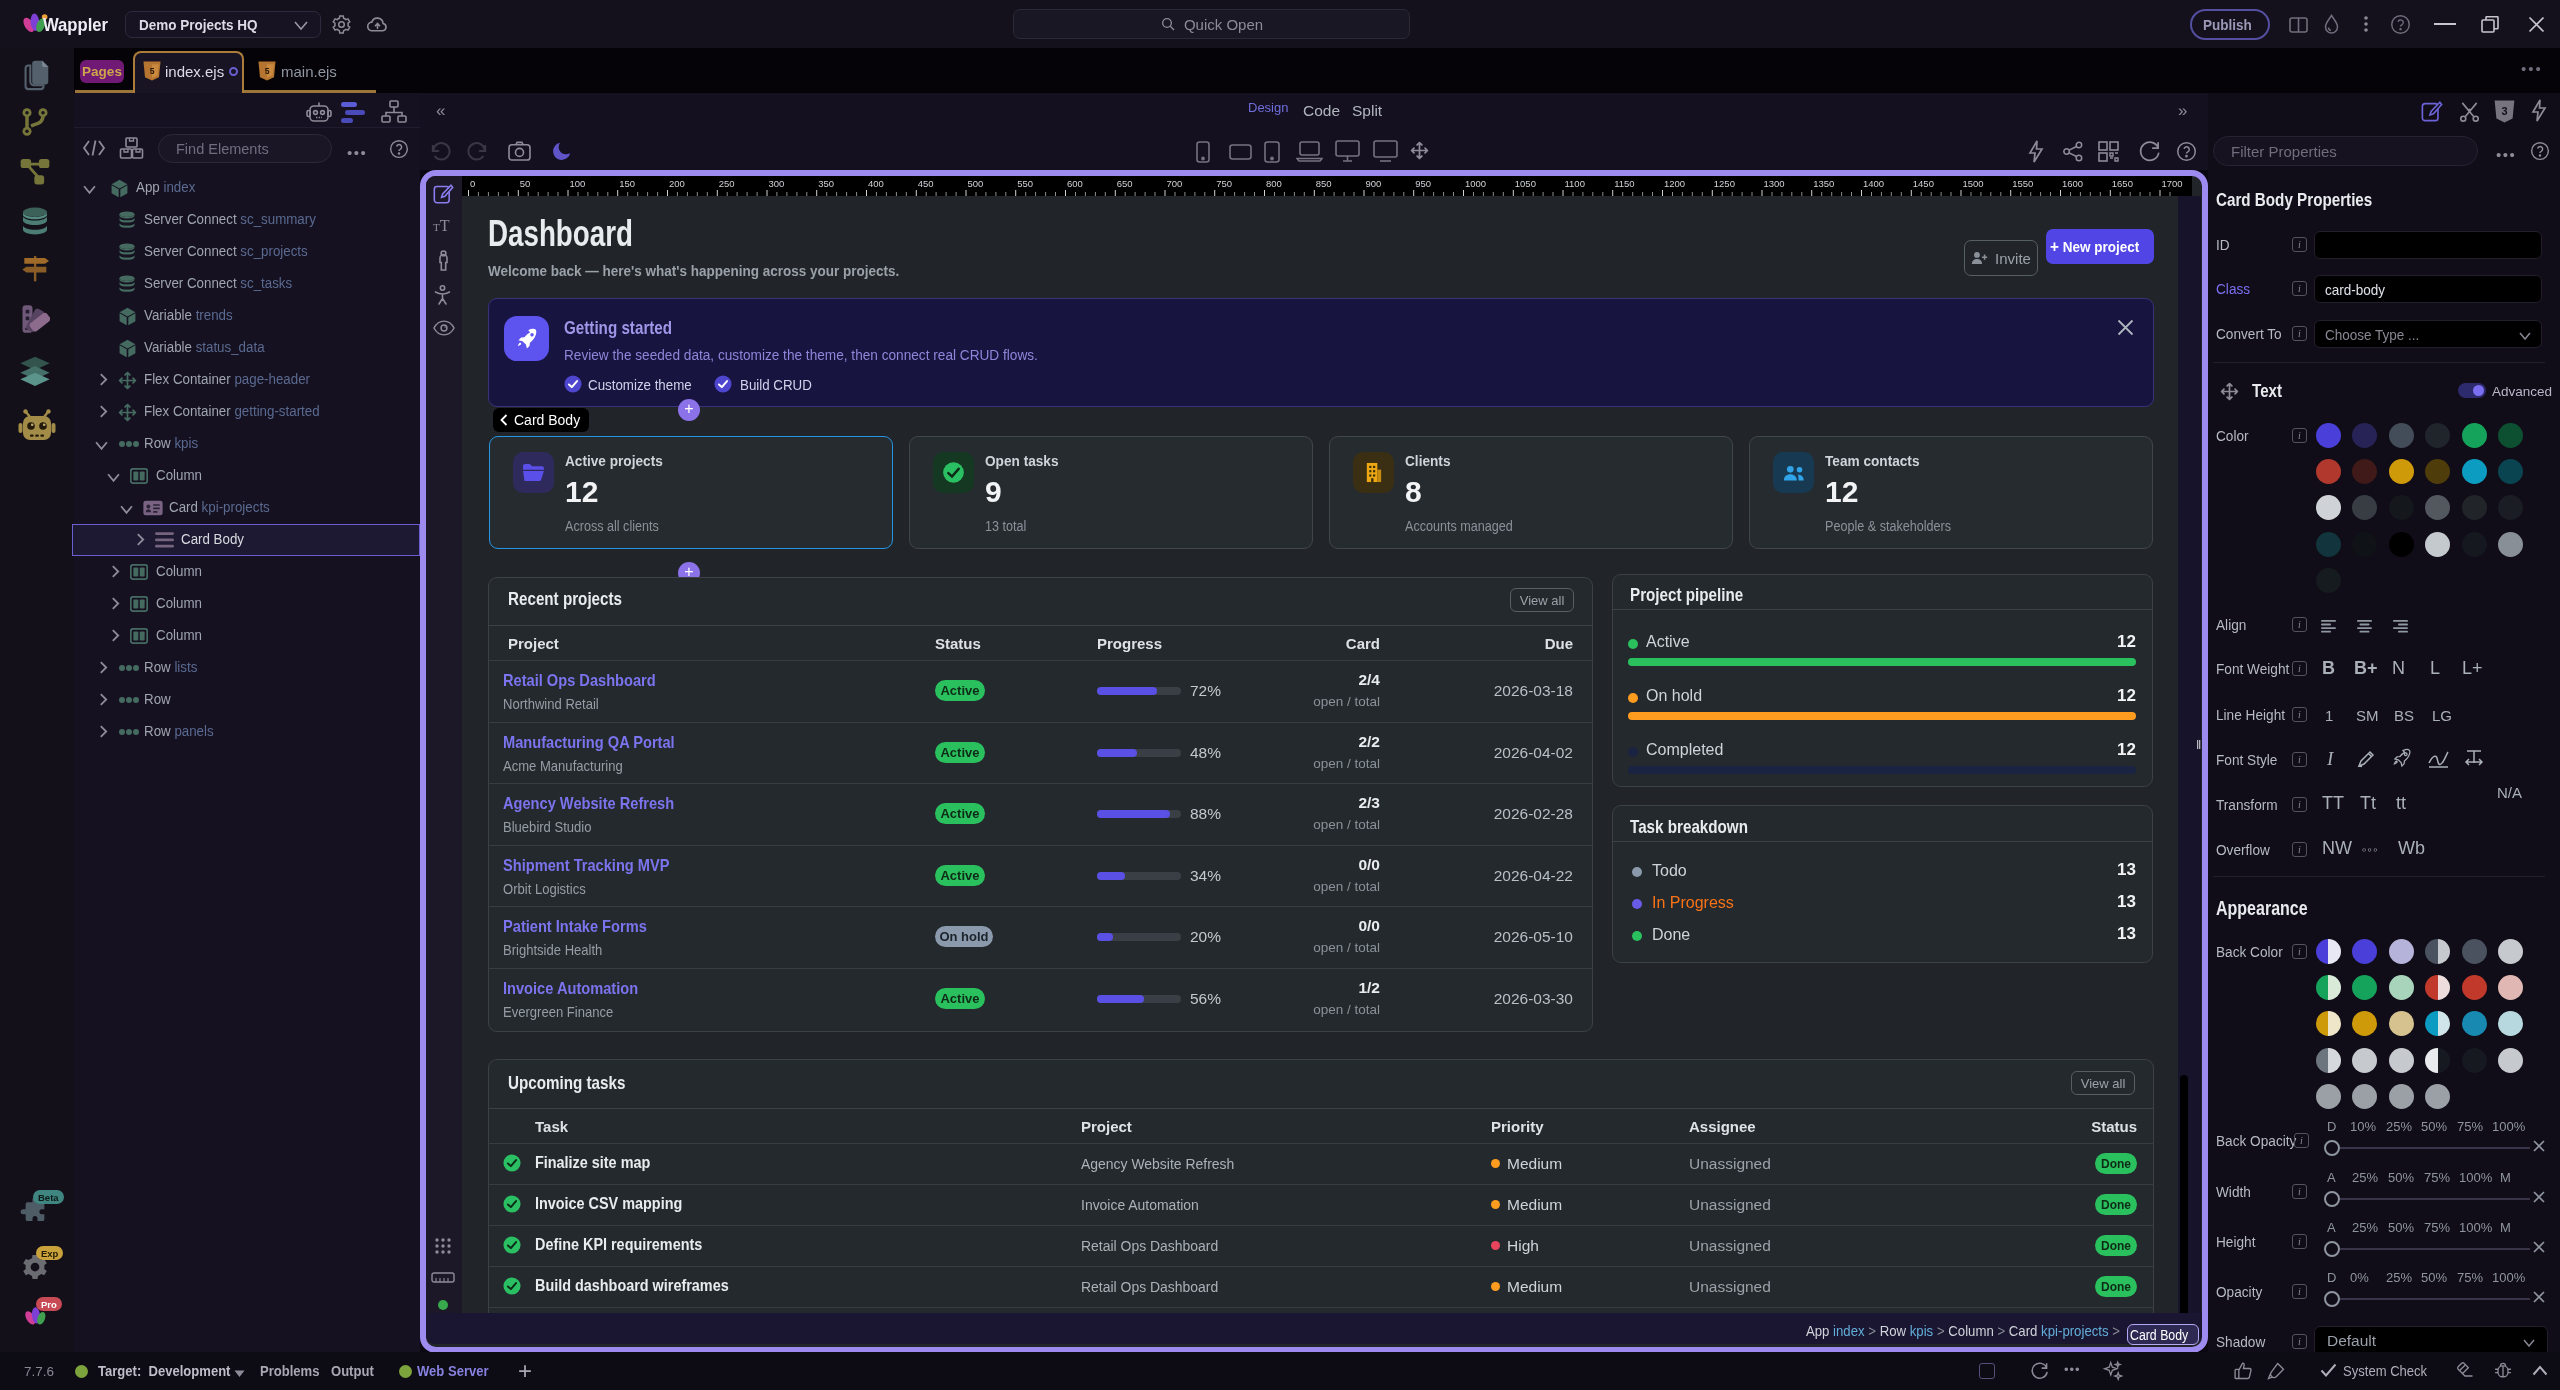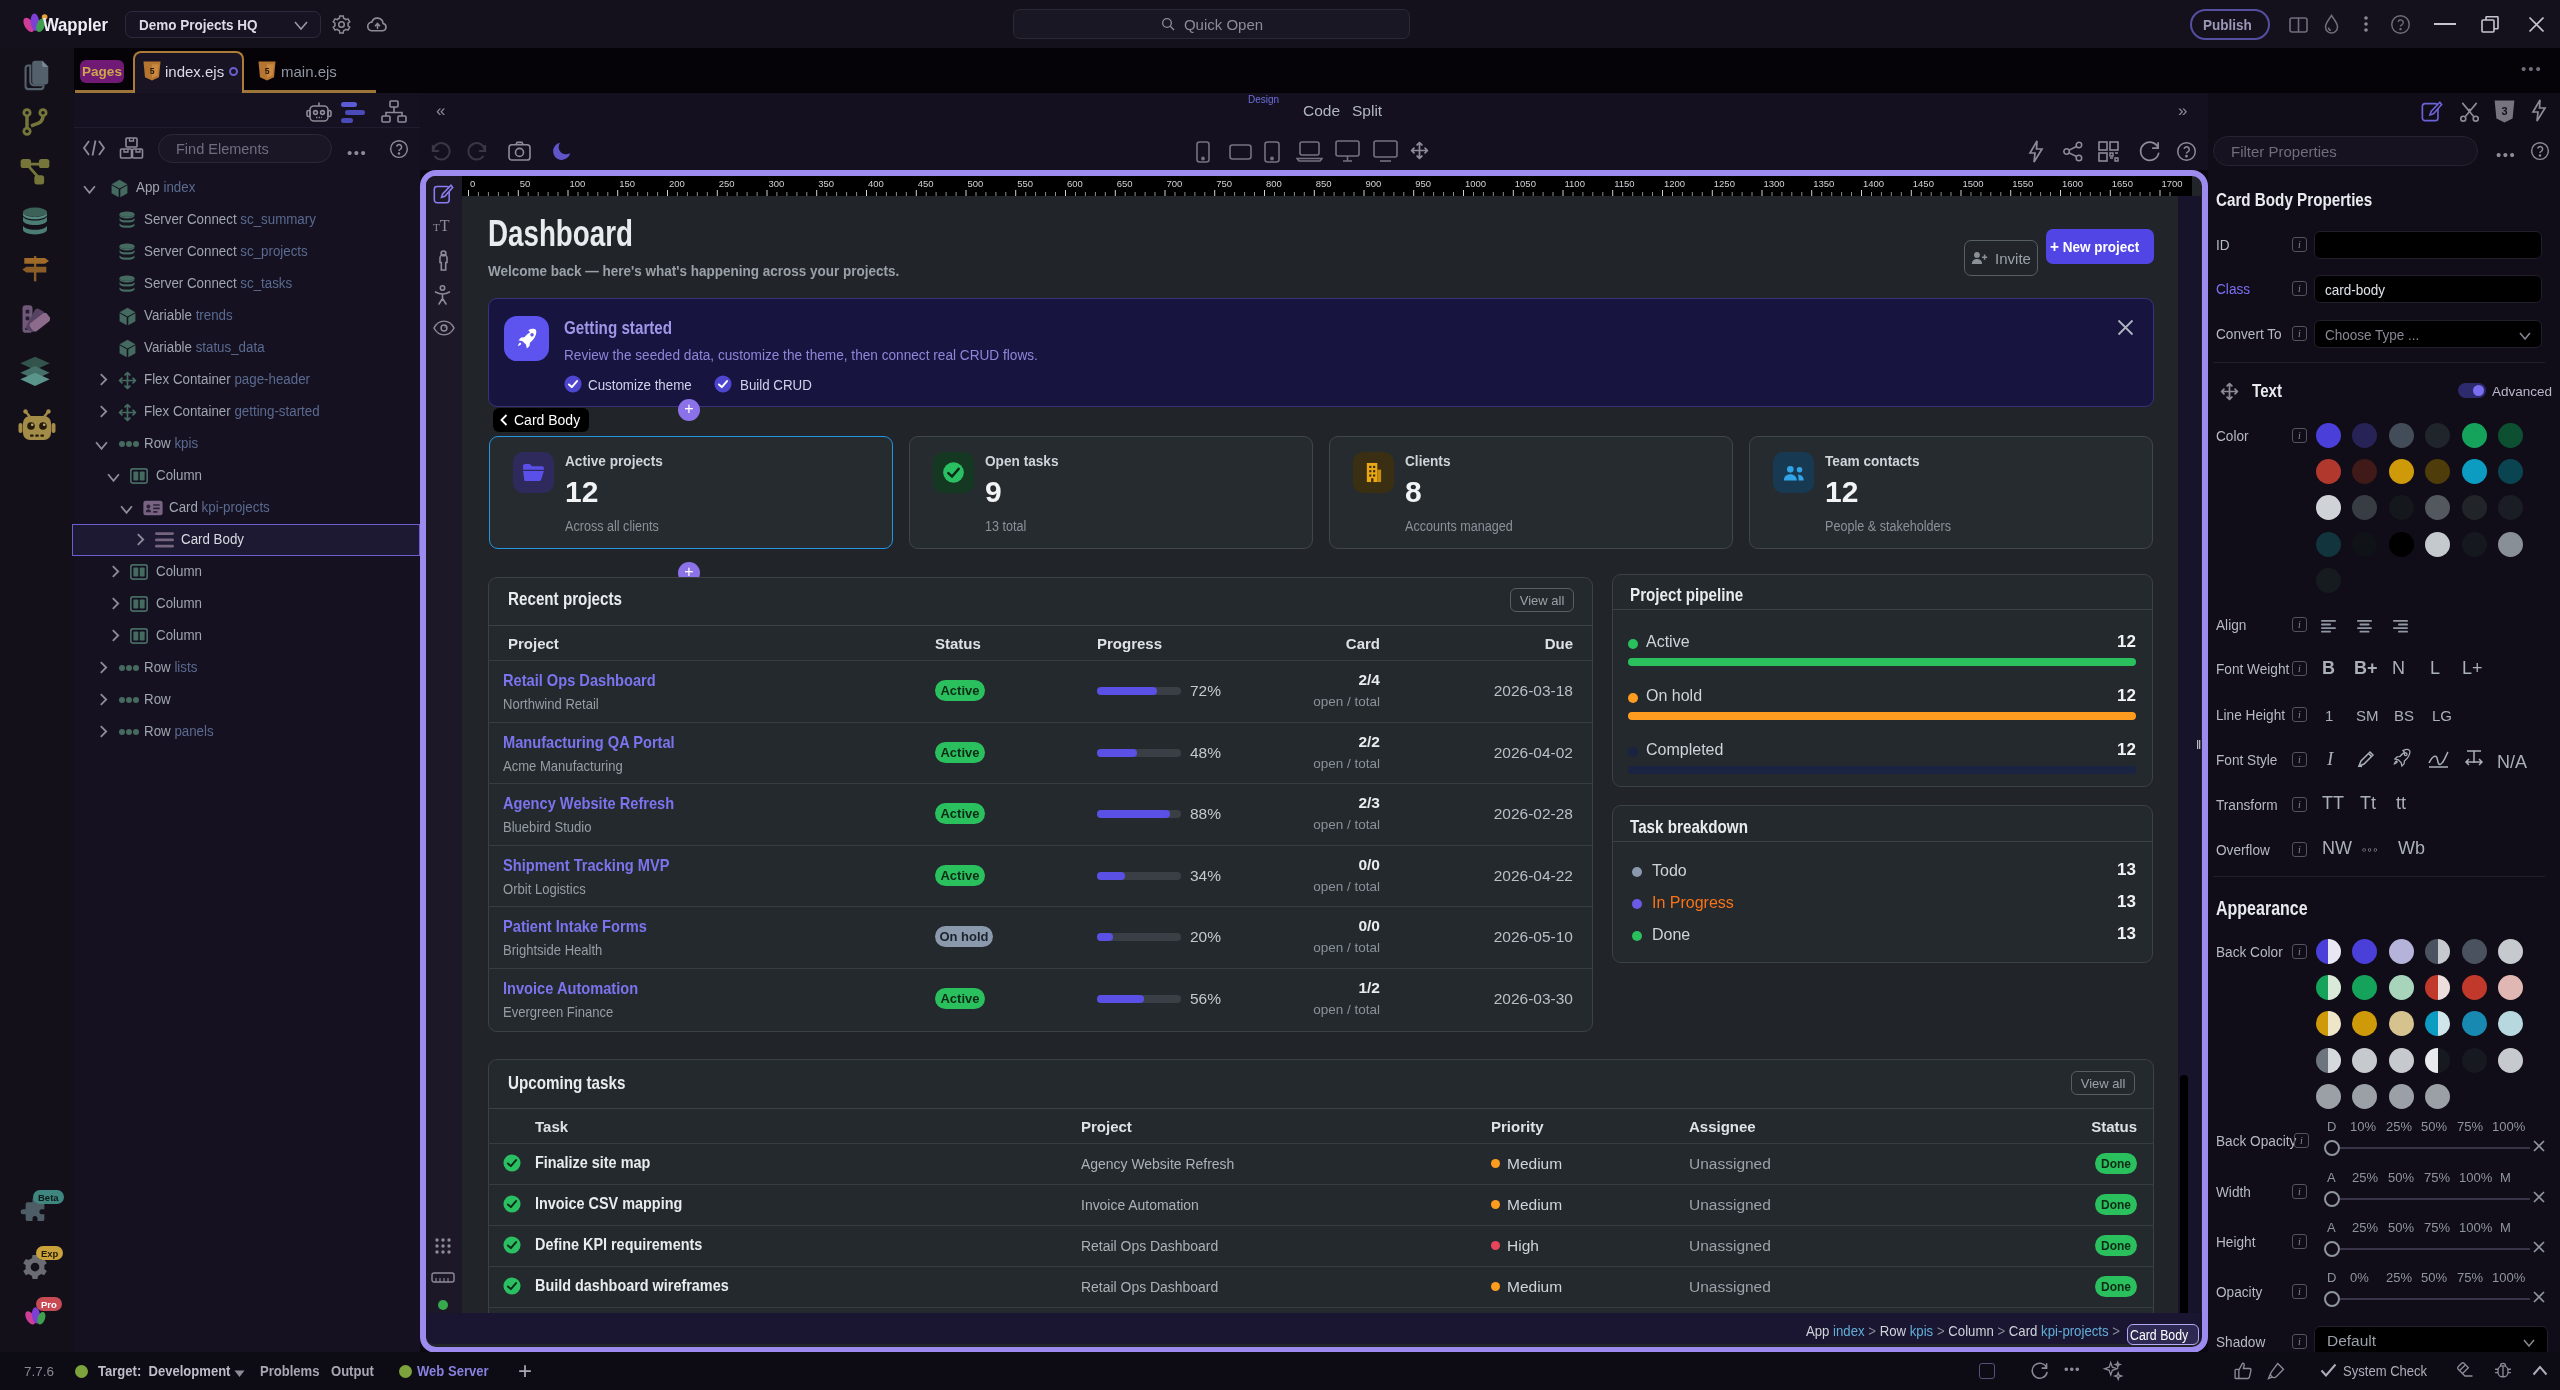--- a/index.html
+++ b/index.html
@@ -482,21 +482,21 @@
     <svg width="22" height="8" viewBox="0 0 22 8" fill="#456b61">
       <circle cx="4" cy="4" r="3"></circle>
       <circle cx="11" cy="4" r="3"></circle>
       <circle cx="18" cy="4" r="3"></circle>
     </svg>
   </div>
 <div class="abs sx86" style="left:144.0px;top:722px;font-size:15.5px;color:#9fa5b1;white-space:nowrap;">Row <span style="color:#5a6a90;">panels</span></div>
 <div class="abs" style="left:420px;top:93px;width:1788px;height:77px;background:#141020;"></div>
 <div class="abs" style="left:436px;top:101px;color:#8e8b99;font-size:17px;">«</div>
 <div class="abs" style="left:2178px;top:101px;color:#8e8b99;font-size:17px;">»</div>
-<div class="abs" style="left:1248px;top:94px;font-size:10px;color:#6e6edc;">Design</div>
+<div class="abs" style="left:1248px;top:100px;font-size:13px;color:#6e6edc;">Design</div>
 <div class="abs" style="left:1303px;top:102px;font-size:15.5px;color:#b0b6bd;">Code</div>
 <div class="abs" style="left:1352px;top:102px;font-size:15.5px;color:#b0b6bd;">Split</div>
 <div class="abs" style="left:430px;top:142px;">
     <svg width="22" height="20" viewBox="0 0 24 22" fill="none" stroke="#3a3744" stroke-width="2.2" stroke-linecap="round">
       <path d="M3 4 v6 h6 M3.5 9 a9 9 0 1 1 2 7"></path>
     </svg>
   </div>
 <div class="abs" style="left:466px;top:142px;">
     <svg width="22" height="20" viewBox="0 0 24 22" fill="none" stroke="#3a3744" stroke-width="2.2" stroke-linecap="round">
       <path d="M21 4 v6 h-6 M20.5 9 a9 9 0 1 0-2 7"></path>
@@ -1284,21 +1284,21 @@
 <div class="abs" style="left:2428px;top:750px;">
     <svg width="21" height="18" viewBox="0 0 21 18" fill="none" stroke="#aab0b8" stroke-width="1.5">
       <path d="M1 13 c4-8 7-8 8-5 s1 8 4 6 5-9 7-12 M1 17 h19"></path>
     </svg>
   </div>
 <div class="abs" style="left:2464px;top:750px;">
     <svg width="20" height="18" viewBox="0 0 20 18" fill="none" stroke="#aab0b8" stroke-width="1.5">
       <path d="M3 1 h14 M10 1 v12 M5 9 l-3 3 3 3 M15 9 l3 3-3 3 M2 12 h16"></path>
     </svg>
   </div>
-<div class="abs" style="left:2497px;top:752px;color:#aab0b8;font-size:18px;">N/A</div>
+<div class="abs" style="left:2497px;top:784px;color:#aab0b8;font-size:15px;">N/A</div>
 <div class="abs sx88" style="left:2216px;top:796px;color:#b6bac2;font-size:15.5px;">Transform</div>
 <div class="abs" style="left:2292px;top:797px;width:15px;height:15px;border:1px solid #55525f;border-radius:3px;color:#8b8896;font-size:10px;text-align:center;line-height:14px;font-style:italic;font-family:'Liberation Serif',serif;">i</div>
 <div class="abs" style="left:2322px;top:793px;color:#aab0b8;font-size:18px;">TT</div>
 <div class="abs" style="left:2360px;top:793px;color:#aab0b8;font-size:18px;">Tt</div>
 <div class="abs" style="left:2396px;top:793px;color:#aab0b8;font-size:18px;">tt</div>
 <div class="abs sx88" style="left:2216px;top:841px;color:#b6bac2;font-size:15.5px;">Overflow</div>
 <div class="abs" style="left:2292px;top:842px;width:15px;height:15px;border:1px solid #55525f;border-radius:3px;color:#8b8896;font-size:10px;text-align:center;line-height:14px;font-style:italic;font-family:'Liberation Serif',serif;">i</div>
 <div class="abs" style="left:2322px;top:838px;color:#aab0b8;font-size:18px;">NW</div>
 <div class="abs" style="left:2362px;top:842px;color:#aab0b8;font-size:13px;letter-spacing:1px;">◦◦◦</div>
 <div class="abs" style="left:2398px;top:838px;color:#aab0b8;font-size:18px;">Wb</div>

